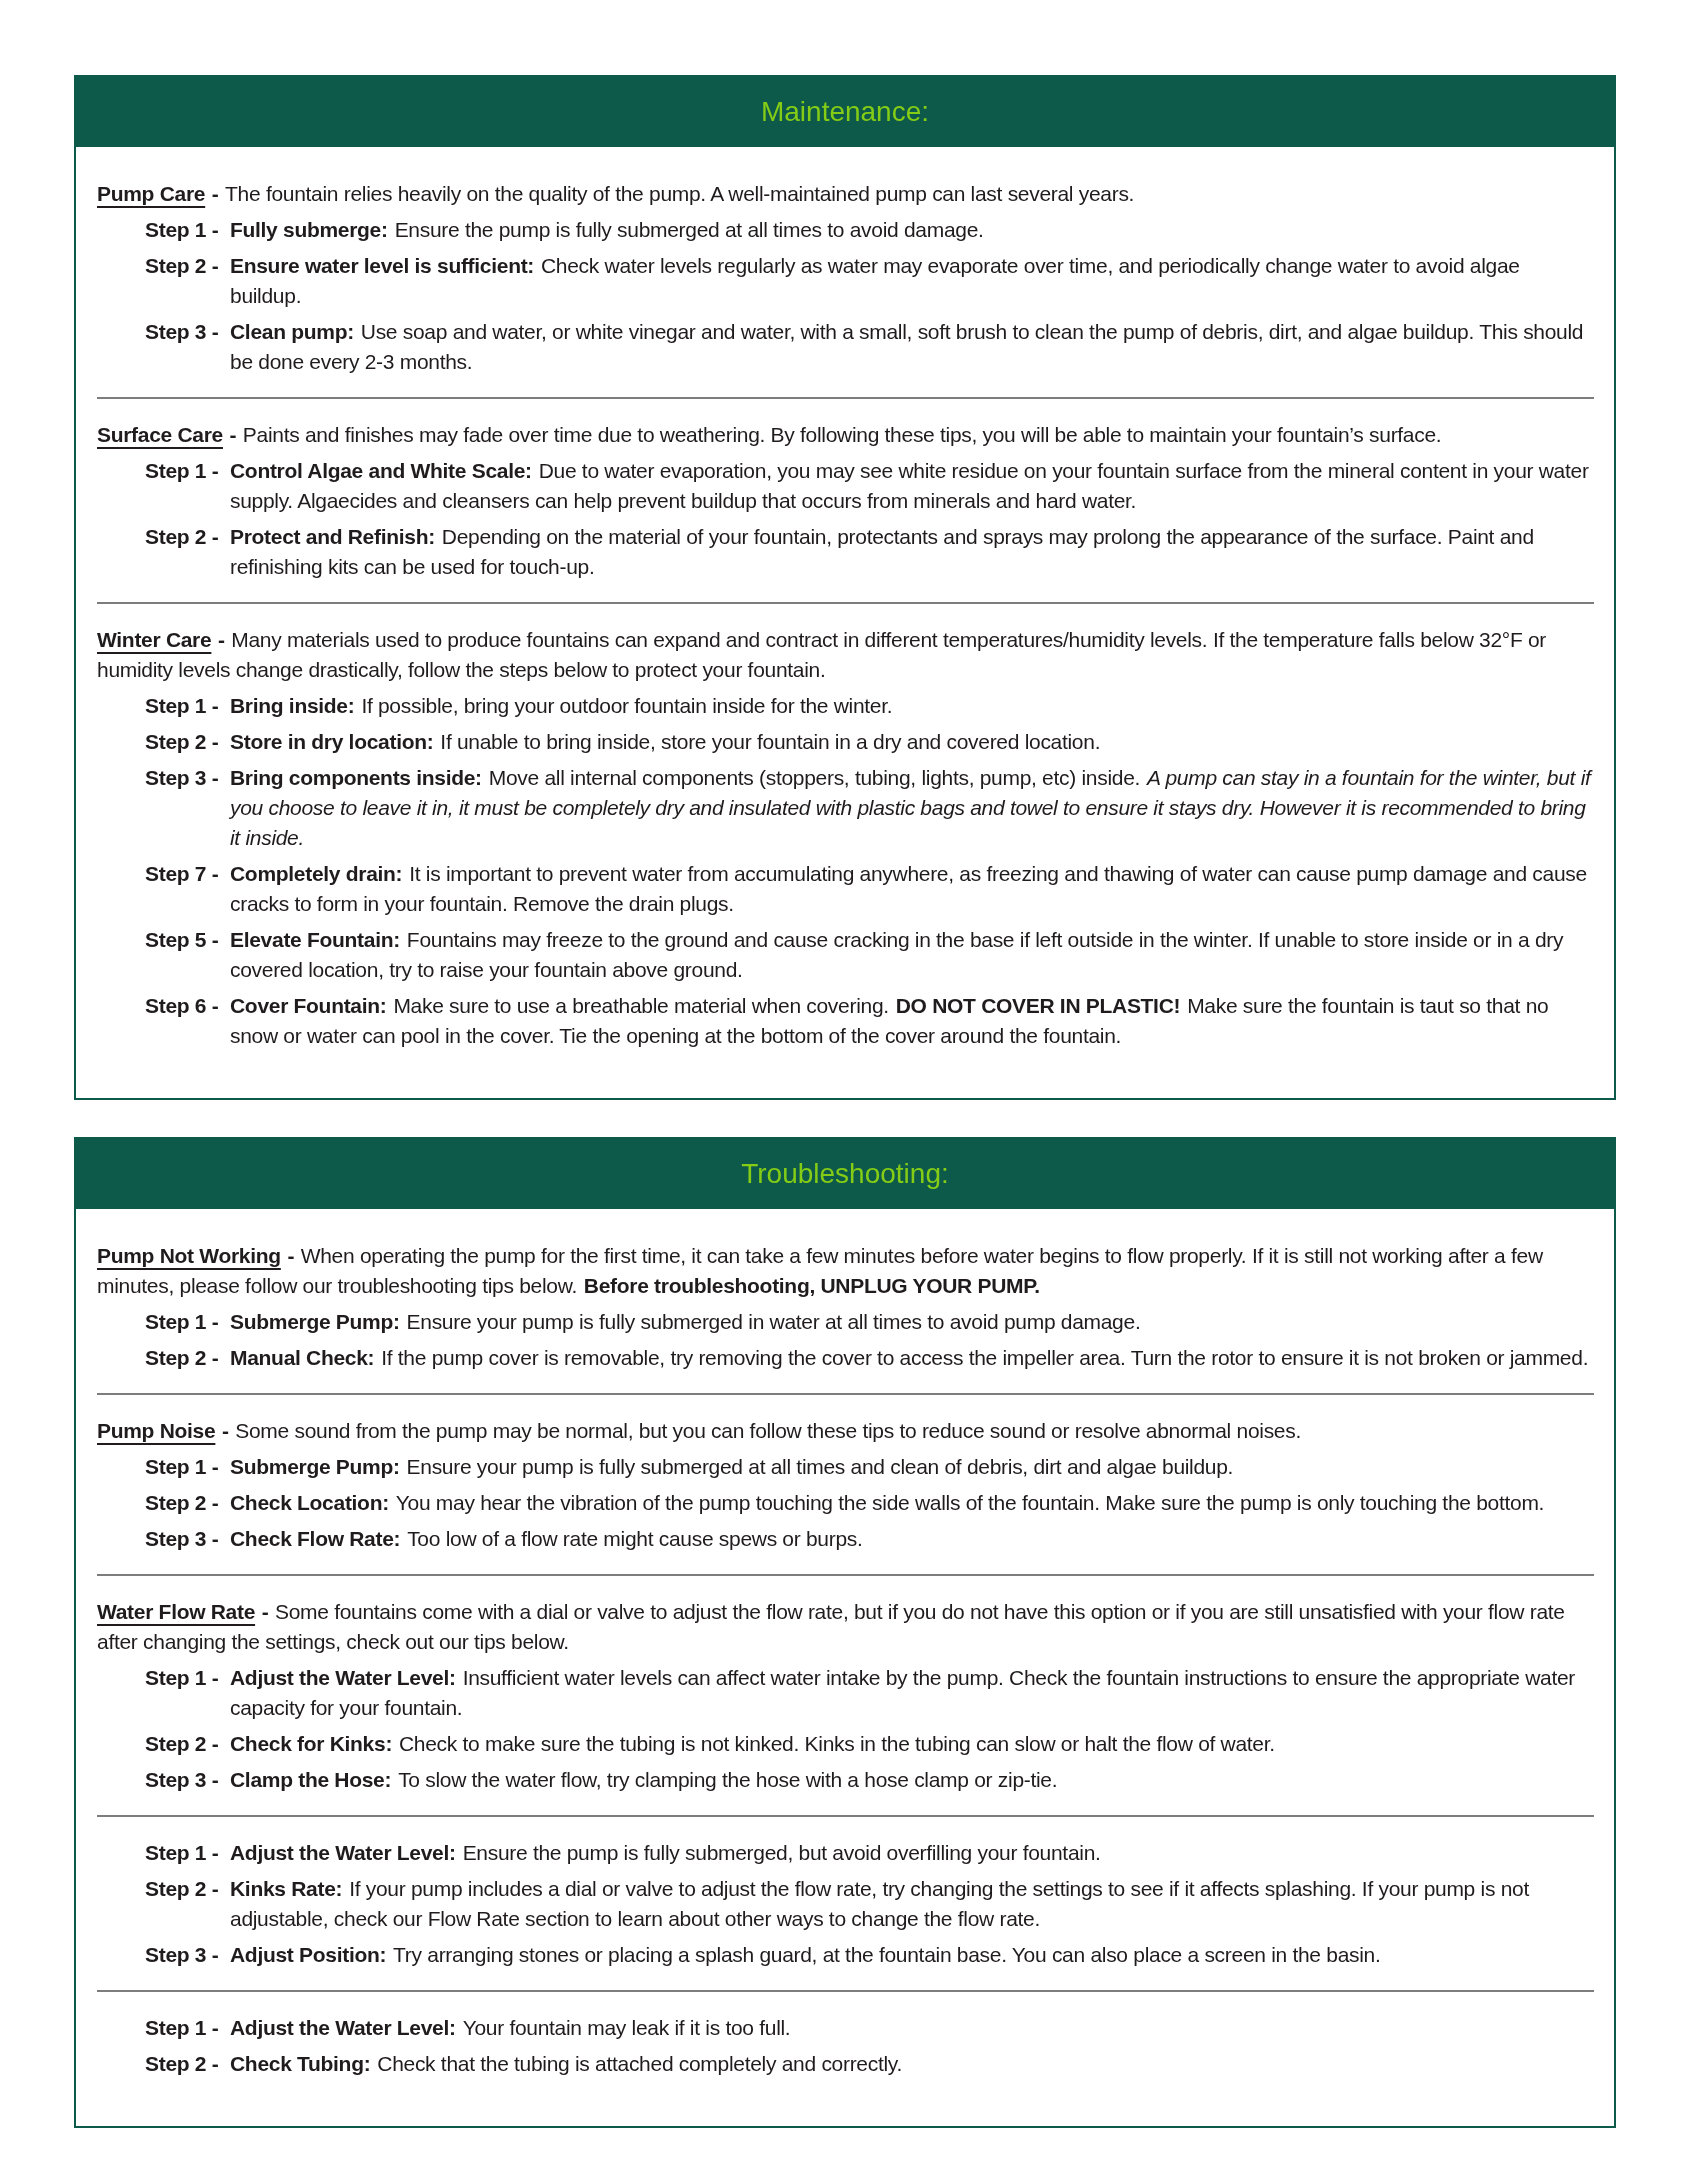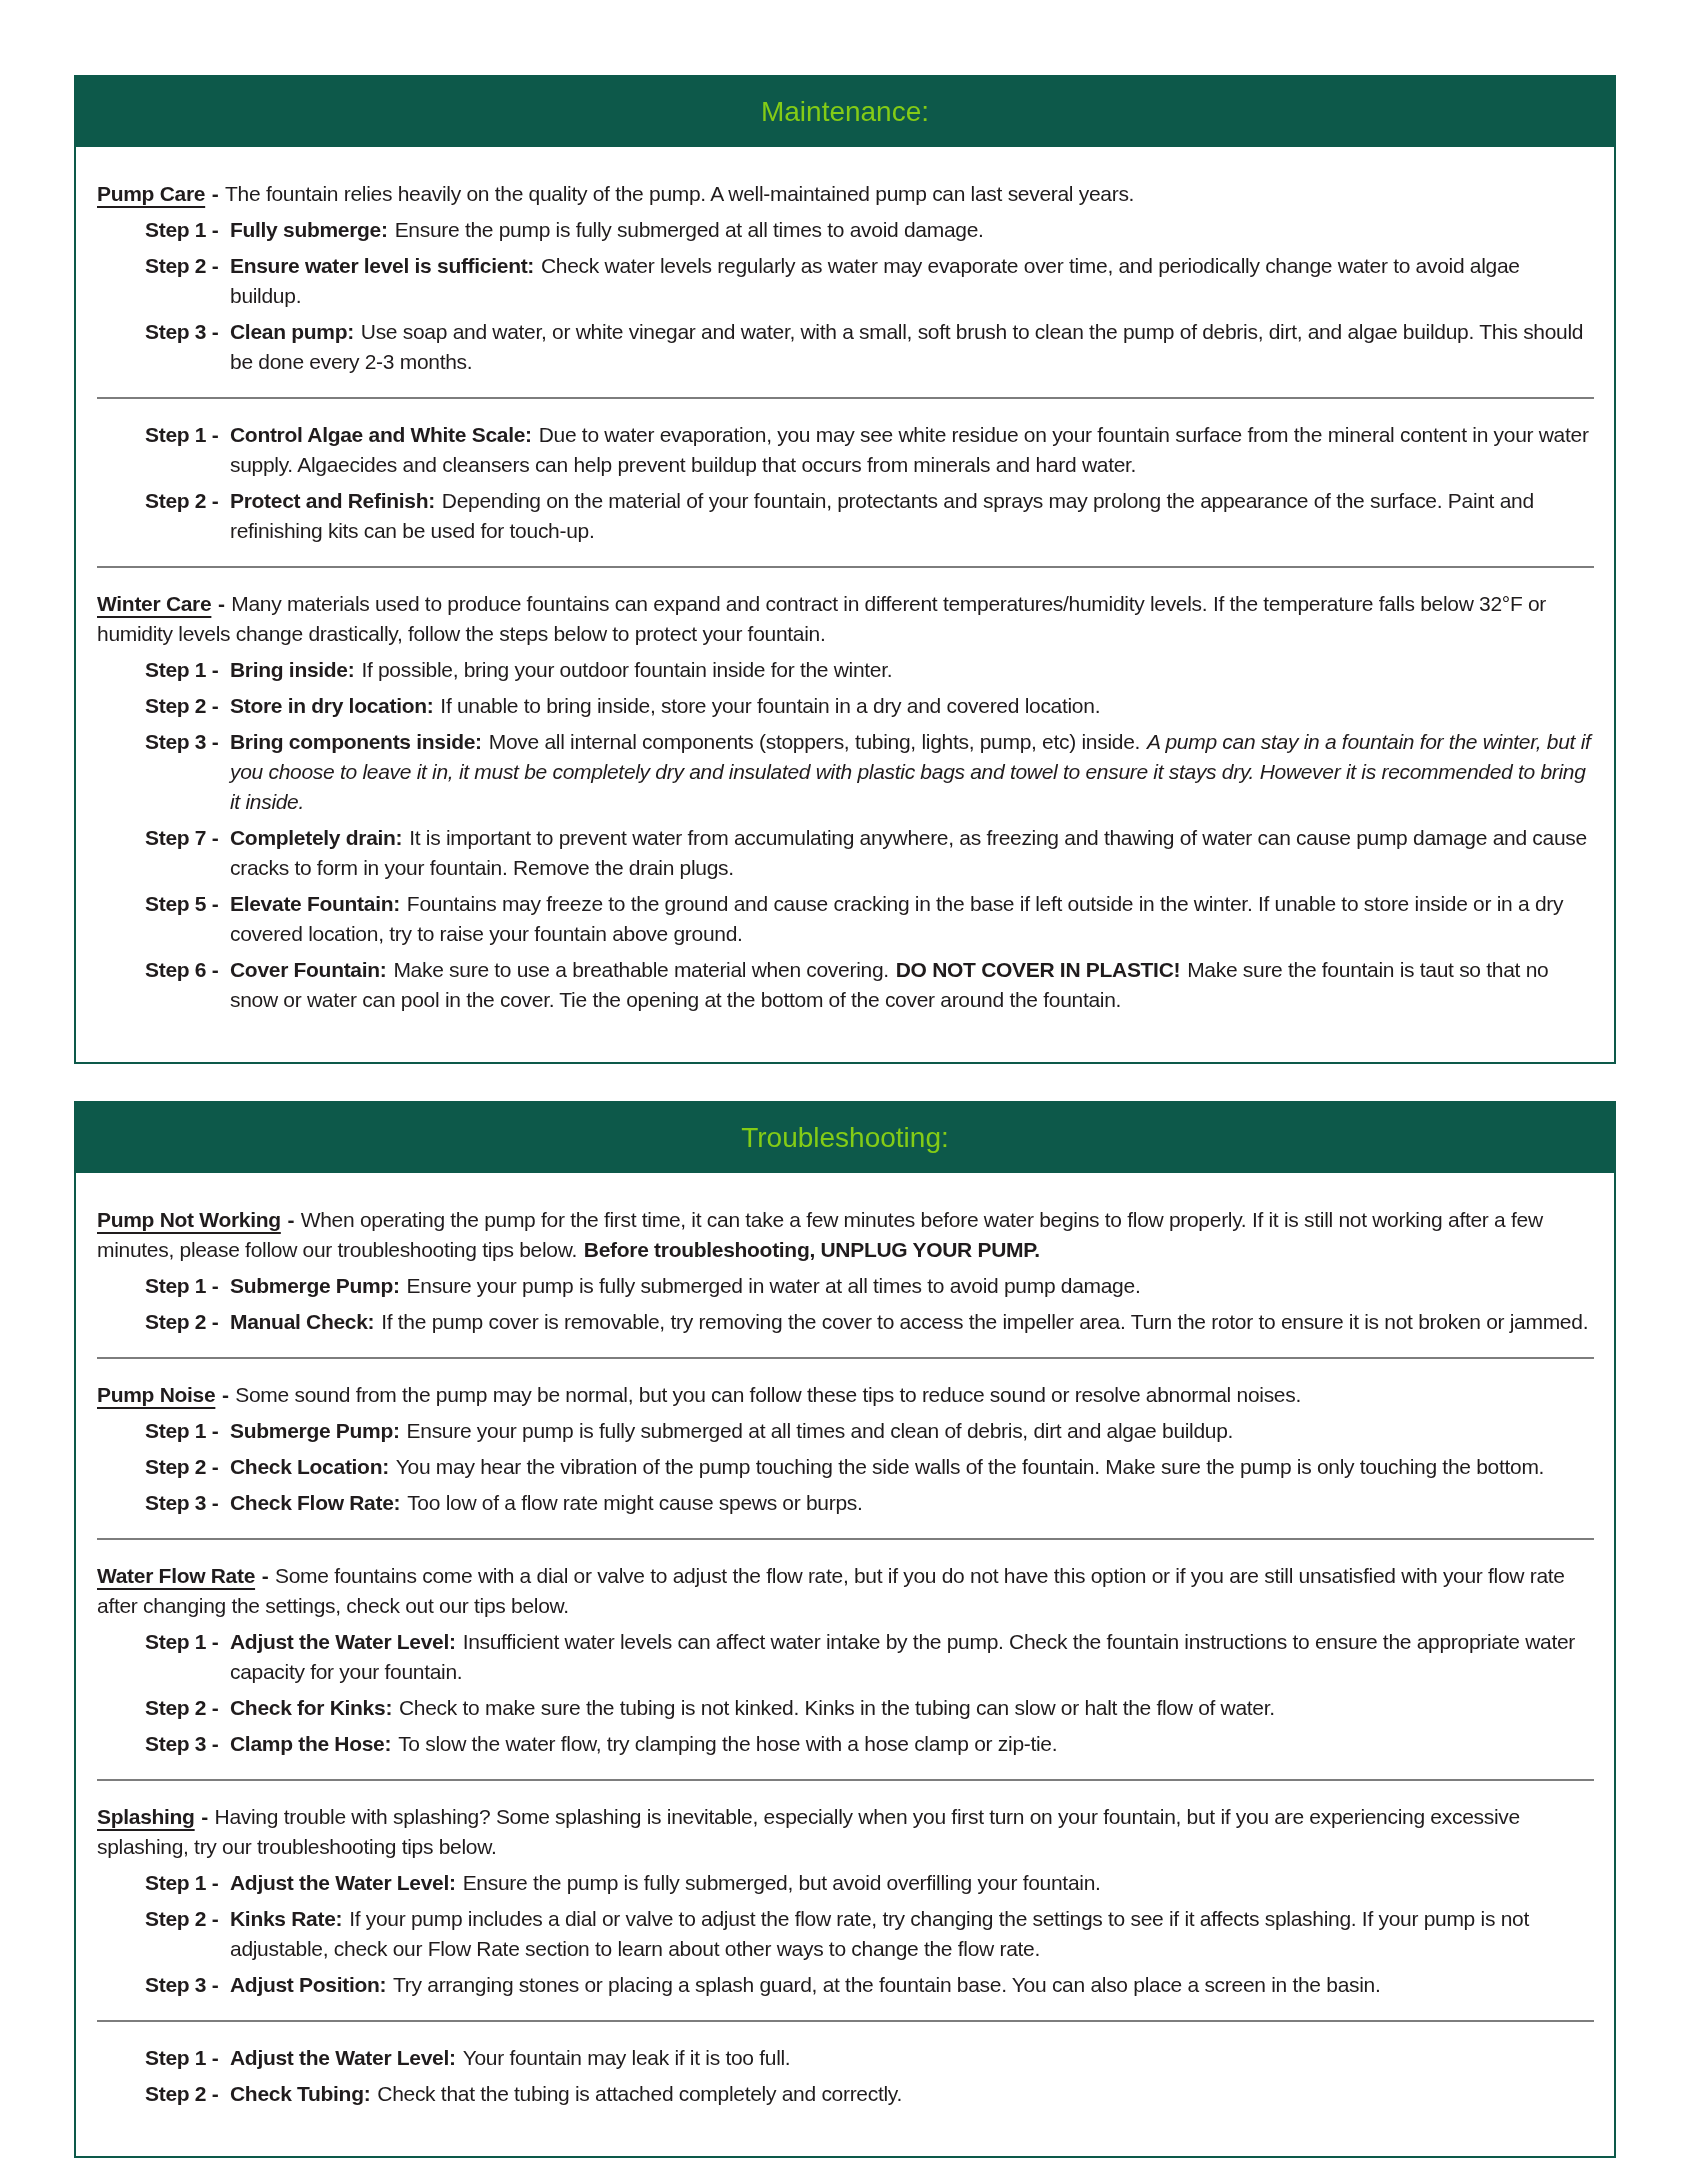--- a/index.html
+++ b/index.html
@@ -86,20 +86,23 @@
         <div class="step">
           <span class="step-label">Step 3 -</span>
           <span class="step-body"><span class="step-term">Clean pump:</span><span class="step-text">Use soap and water, or white vinegar and water, with a small, soft brush to clean the pump of debris, dirt, and algae buildup. This should be done every 2-3 months.</span></span>
         </div>
       </div>
     </section>
 
     <div class="divider"></div>
 
     <section>
+      <p class="sec-head">
+        <span class="sec-title">Surface Care</span><span class="sec-dash">-</span><span class="sec-intro">Paints and finishes may fade over time due to weathering. By following these tips, you will be able to maintain your fountain’s surface.</span>
+      </p>
       <div class="steps">
         <div class="step">
           <span class="step-label">Step 1 -</span>
           <span class="step-body"><span class="step-term">Control Algae and White Scale:</span><span class="step-text">Due to water evaporation, you may see white residue on your fountain surface from the mineral content in your water supply. Algaecides and cleansers can help prevent buildup that occurs from minerals and hard water.</span></span>
         </div>
         <div class="step">
           <span class="step-label">Step 2 -</span>
           <span class="step-body"><span class="step-term">Protect and Refinish:</span><span class="step-text">Depending on the material of your fountain, protectants and sprays may prolong the appearance of the surface. Paint and refinishing kits can be used for touch-up.</span></span>
         </div>
       </div>
@@ -202,23 +205,20 @@
         <div class="step">
           <span class="step-label">Step 3 -</span>
           <span class="step-body"><span class="step-term">Clamp the Hose:</span><span class="step-text">To slow the water flow, try clamping the hose with a hose clamp or zip-tie.</span></span>
         </div>
       </div>
     </section>
 
     <div class="divider"></div>
 
     <section>
-      <p class="sec-head">
-        <span class="sec-title">Splashing</span><span class="sec-dash">-</span><span class="sec-intro">Having trouble with splashing? Some splashing is inevitable, especially when you first turn on your fountain, but if you are experiencing excessive splashing, try our troubleshooting tips below.</span>
-      </p>
       <div class="steps">
         <div class="step">
           <span class="step-label">Step 1 -</span>
           <span class="step-body"><span class="step-term">Adjust the Water Level:</span><span class="step-text">Ensure the pump is fully submerged, but avoid overfilling your fountain.</span></span>
         </div>
         <div class="step">
           <span class="step-label">Step 2 -</span>
           <span class="step-body"><span class="step-term">Kinks Rate:</span><span class="step-text">If your pump includes a dial or valve to adjust the flow rate, try changing the settings to see if it affects splashing. If your pump is not adjustable, check our Flow Rate section to learn about other ways to change the flow rate.</span></span>
         </div>
         <div class="step">

